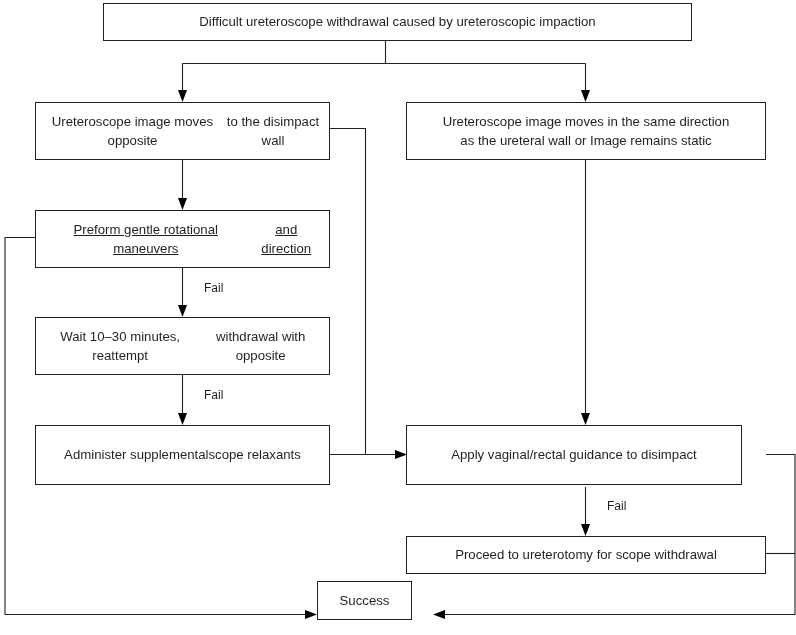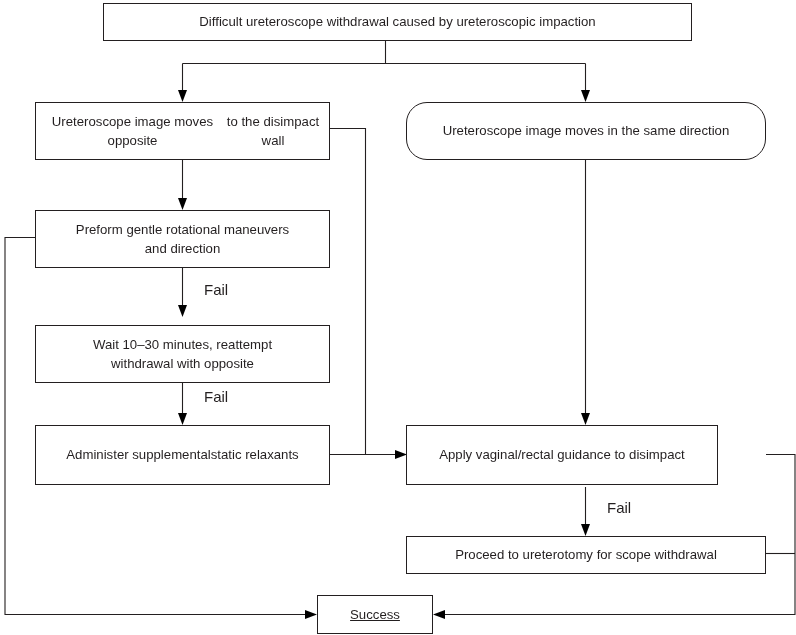--- a/index.html
+++ b/index.html
@@ -27,21 +27,21 @@
     color: #231f20;
     font-size: 13.2px;
     line-height: 1.45;
     padding: 18px 6px;
     z-index: 2;
   }
   .node span { display: block; }
   .edge-label {
     position: absolute;
     color: #231f20;
-    font-size: 15px;
+    font-size: 12px;
     font-family: "Liberation Sans", sans-serif;
     white-space: nowrap;
     z-index: 3;
   }
   svg#edges {
     position: absolute;
     left: 0;
     top: 0;
     width: 796px;
     height: 635px;
@@ -100,48 +100,49 @@
 
   <div class="node" style="left:103px; top:3px; width:589px; height:36px;">
     <span>Difficult ureteroscope withdrawal caused by ureteroscopic impaction</span>
   </div>
 
   <div class="node" style="left:35px; top:102px; width:295px; height:58px; flex-direction:row;">
     <span>Ureteroscope image moves opposite</span>
     <span>to the disimpact wall</span>
   </div>
 
-  <div class="node" style="left:406px; top:102px; width:360px; height:58px; flex-direction:column;border-radius:21px;">
+  <div class="node" style="left:406px; top:102px; width:360px; height:58px; flex-direction:column;">
     <span>Ureteroscope image moves in the same direction</span>
+    <span>as the ureteral wall or Image remains static</span>
   </div>
 
-  <div class="node" style="left:35px; top:210px; width:295px; height:58px; flex-direction:column;">
+  <div class="node" style="left:35px; top:210px; width:295px; height:58px; flex-direction:row;text-decoration:underline;">
     <span>Preform gentle rotational maneuvers</span>
     <span>and direction</span>
   </div>
 
-  <div class="node" style="left:35px; top:325px; width:295px; height:58px; flex-direction:column;">
+  <div class="node" style="left:35px; top:317px; width:295px; height:58px; ">
     <span>Wait 10–30 minutes, reattempt</span>
     <span>withdrawal with opposite</span>
   </div>
 
   <div class="node" style="left:35px; top:425px; width:295px; height:60px; flex-direction:row;">
     <span>Administer supplemental</span>
-    <span>static relaxants</span>
+    <span>scope relaxants</span>
   </div>
 
-  <div class="node" style="left:406px; top:425px; width:312px; height:60px; flex-direction:column;">
+  <div class="node" style="left:406px; top:425px; width:336px; height:60px; flex-direction:column;">
     <span>Apply vaginal/rectal guidance to disimpact</span>
   </div>
 
   <div class="node" style="left:406px; top:536px; width:360px; height:35px;text-align:center;">
     <span>Proceed to ureterotomy for scope withdrawal</span>
   </div>
 
-  <div class="node" style="left:317px; top:595px; width:116px; height:39px;text-decoration:underline;">
+  <div class="node" style="left:317px; top:581px; width:95px; height:39px;">
     <span>Success</span>
   </div>
 
   <div class="edge-label" style="left:204px; top:281px;">Fail</div>
 
   <div class="edge-label" style="left:204px; top:388px;">Fail</div>
 
   <div class="edge-label" style="left:607px; top:499px;">Fail</div>
 
 </div>

